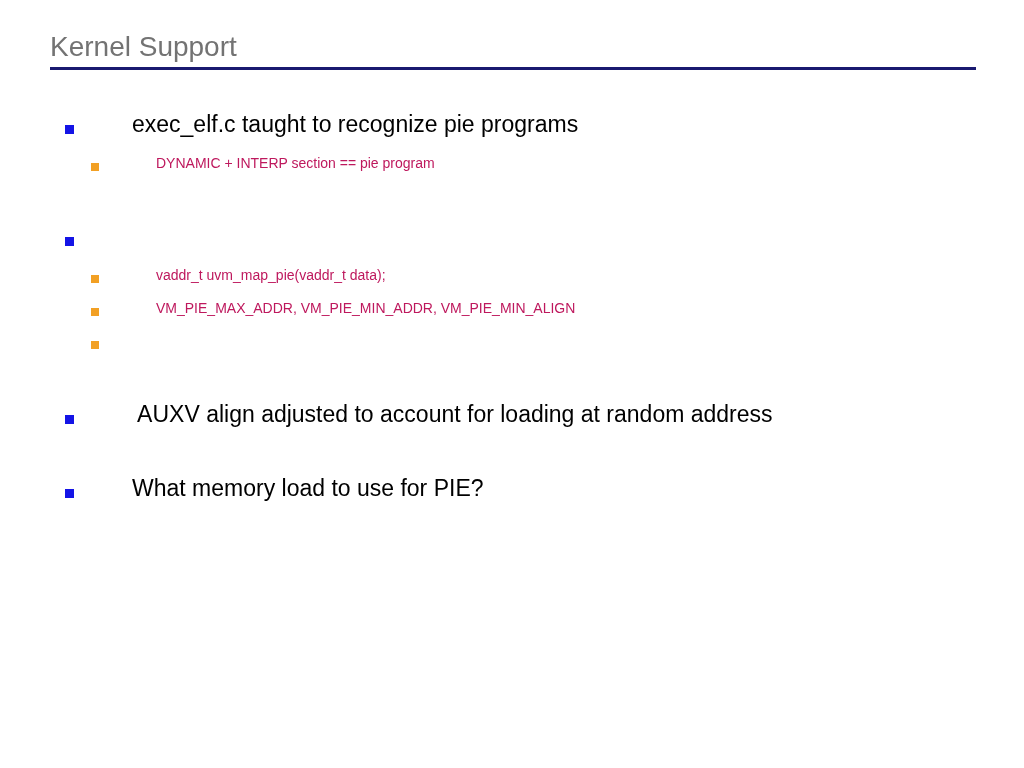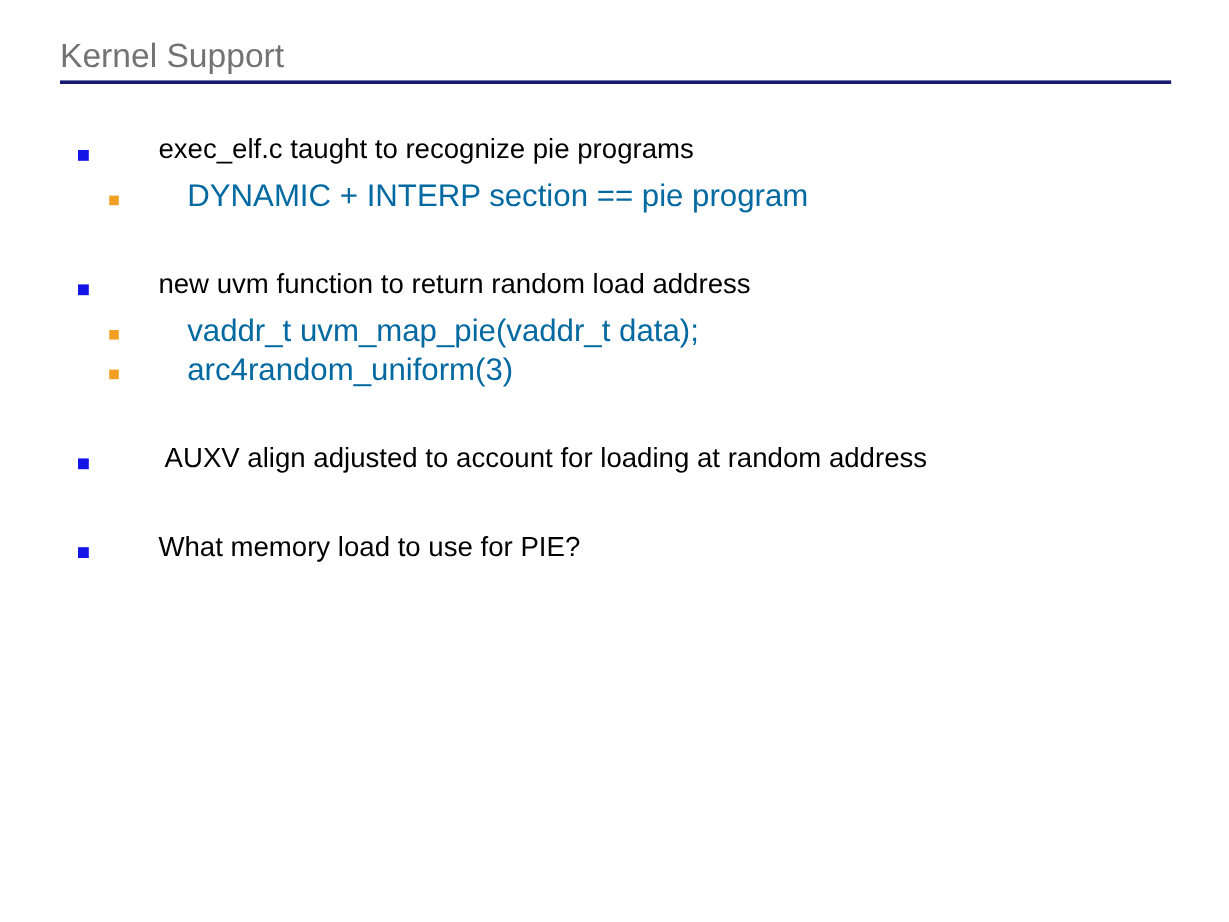--- a/index.html
+++ b/index.html
@@ -92,23 +92,23 @@
   .btext {
     flex: 0 1 auto;
     white-space: pre;
   }
   .lvl1 .btext {
     font-size: 23px;
     line-height: 29px;
     color: #000000;
   }
   .lvl2 .btext {
-    font-size: 26px;
+    font-size: 14px;
     line-height: 28px;
-    color: #0369a1;
+    color: #be185d;
   }
 
   .spacer-sm { height: 5px; }
   .spacer-md { height: 41px; }
   .spacer-lg { height: 41px; }
 </style>
 </head>
 <body style="background: rgb(255, 255, 255);">
 
 <div class="slide">
@@ -130,30 +130,32 @@
         <span class="marker" style="background: rgb(242, 160, 36);"></span>
         <span class="btext">DYNAMIC + INTERP section == pie program</span>
       </div>
     </div>
 
     <div class="spacer-md"></div>
 
     <div class="bullet-group">
       <div class="bullet-row lvl1">
         <span class="marker" style="background: rgb(20, 20, 230);"></span>
-        <span class="btext">new uvm function to return random load address</span>
       </div>
       <div class="spacer-sm"></div>
       <div class="bullet-row lvl2">
         <span class="marker" style="background: rgb(242, 160, 36);"></span>
         <span class="btext">vaddr_t uvm_map_pie(vaddr_t data);</span>
       </div>
       <div class="bullet-row lvl2">
         <span class="marker" style="background: rgb(242, 160, 36);"></span>
-        <span class="btext">arc4random_uniform(3)</span>
+        <span class="btext">VM_PIE_MAX_ADDR, VM_PIE_MIN_ADDR, VM_PIE_MIN_ALIGN</span>
+      </div>
+      <div class="bullet-row lvl2">
+        <span class="marker" style="background: rgb(242, 160, 36);"></span>
       </div>
     </div>
 
     <div class="spacer-lg"></div>
 
     <div class="bullet-group">
       <div class="bullet-row lvl1">
         <span class="marker" style="background: rgb(20, 20, 230);"></span>
         <span class="btext"> AUXV align adjusted to account for loading at random address</span>
       </div>

